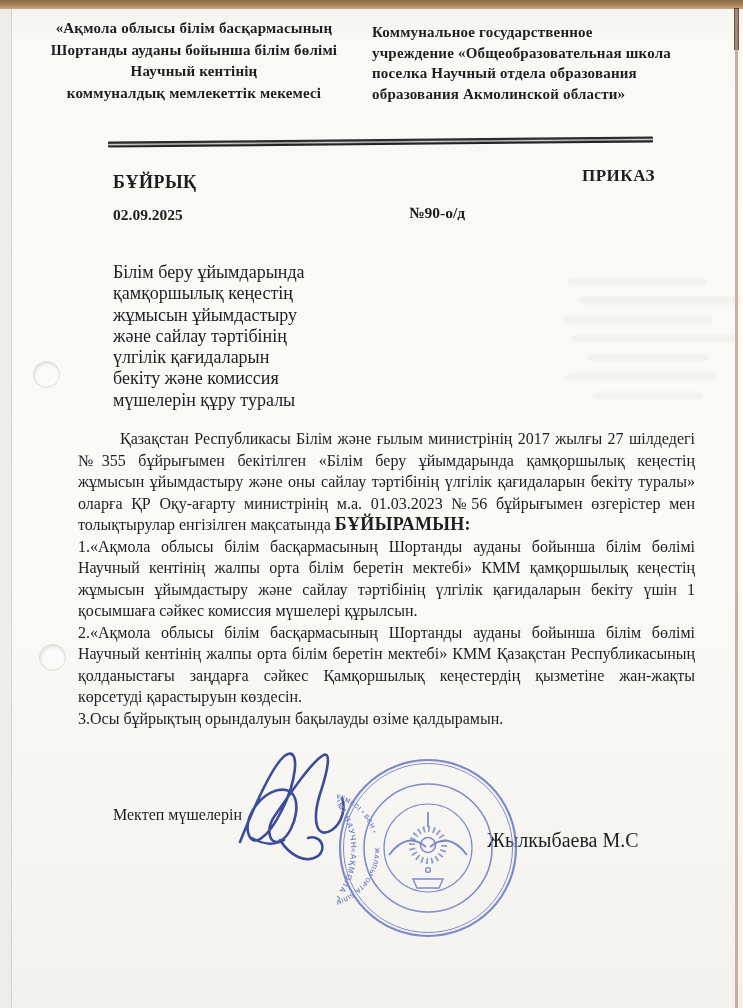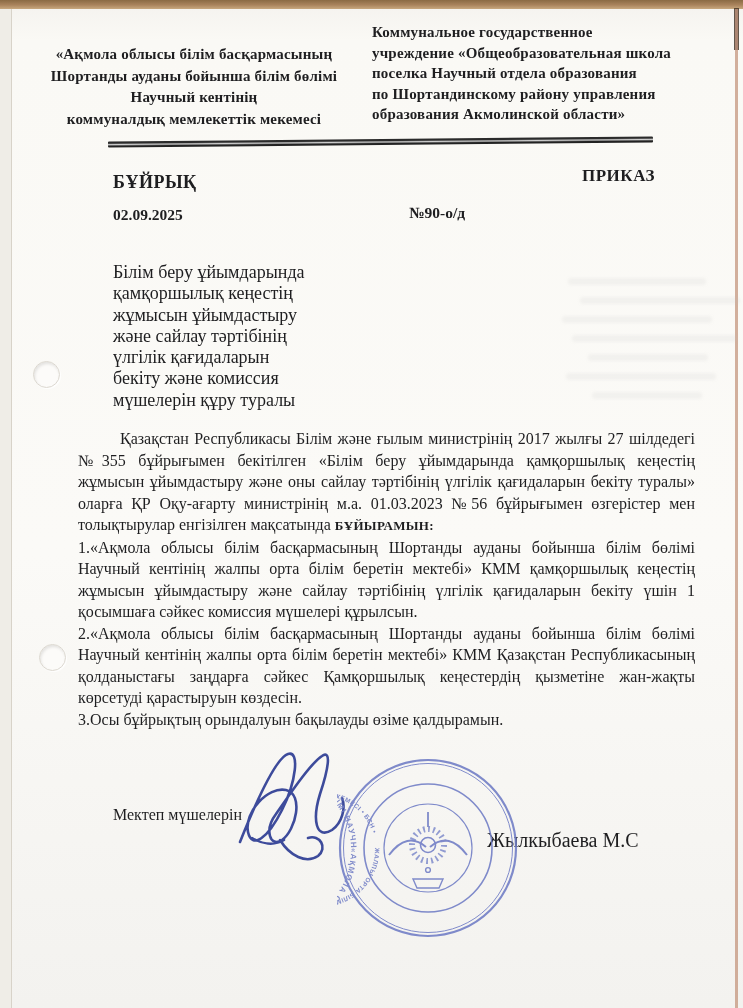--- a/index.html
+++ b/index.html
@@ -22,21 +22,21 @@
   
   .top-strip{position:absolute;left:0;top:0;width:743px;height:9px;
     background:linear-gradient(180deg,#8a6a43,var(--scan-edge) 55%,#c8a87e);}
   .right-dark-notch{position:absolute;right:4px;top:8px;width:5px;height:42px;background:#3c2d20;opacity:.8;}
   .right-edge{position:absolute;right:5px;top:9px;width:3px;height:999px;background:var(--right-line);opacity:.75;}
   .left-col{position:absolute;left:0;top:9px;width:11px;height:999px;background:#efede7;}
   .left-edge{position:absolute;left:11px;top:9px;width:1px;height:999px;background:#d8d3c9;}
 
   
   .letterhead-left{position:absolute;left:28px;top:18px;width:332px;text-align:center;
-    font-weight:bold;font-size:15px;line-height:21.5px;letter-spacing:.2px;margin-top:26px;}
+    font-weight:bold;font-size:15px;line-height:21.5px;letter-spacing:.2px;}
   .letterhead-right{position:absolute;left:372px;top:22px;width:354px;
     font-weight:bold;font-size:15px;line-height:20.5px;letter-spacing:.2px;}
 
   .divider{position:absolute;left:108px;top:139px;width:545px;height:6px;
     background:linear-gradient(180deg,#2b2b2b 0%,#2b2b2b 28%,#cfcfcf 50%,#222 75%,#222 100%);
     transform:rotate(-0.55deg);border-radius:1px;}
 
   .order-kk{position:absolute;left:113px;top:172px;font-weight:bold;font-size:18px;letter-spacing:.5px;}
   .order-ru{position:absolute;left:582px;top:166px;font-weight:bold;font-size:17px;letter-spacing:.5px;}
   .order-date{position:absolute;left:113px;top:206px;font-weight:bold;font-size:15.5px;}
@@ -59,21 +59,21 @@
   .hole{position:absolute;width:27px;height:27px;border-radius:50%;
     background:#fcfbf9;border:1px solid #dcd8d0;
     box-shadow:inset 1px 2px 3px rgba(0,0,0,.10), 1px 1px 1px rgba(255,255,255,.9);}
   .hole.h1{left:33px;top:361px;}
   .hole.h2{left:39px;top:644px;}
 
   .bodytext{position:absolute;left:78px;top:428px;width:617px;
     font-size:16px;line-height:21.5px;text-align:justify;}
   .bodytext p{margin:0;}
   .bodytext .preamble{text-indent:42px;}
-  .bodytext b{font-size:13px;letter-spacing:.3px;}
+  .bodytext b{font-size:18px;letter-spacing:.3px;}
 
   .sig-role{position:absolute;left:113px;top:806px;font-size:16px;}
   .sig-name{position:absolute;left:487px;top:829px;font-size:20px;}
 
   .signature-svg{position:absolute;left:222px;top:742px;width:150px;height:125px;opacity:.92;}
   .stamp-svg{position:absolute;left:337px;top:757px;width:182px;height:182px;opacity:.88;}
   .stamp-svg text{font-family:"Liberation Sans","DejaVu Sans",sans-serif;font-weight:bold;}
 </style>
 </head>
 <body>
@@ -89,21 +89,20 @@
   <div class="letterhead-left">
       <div class="line">«Ақмола облысы білім басқармасының</div>
       <div class="line">Шортанды ауданы бойынша білім бөлімі</div>
       <div class="line">Научный кентінің</div>
       <div class="line">коммуналдық мемлекеттік мекемесі</div>
     </div>
   <div class="letterhead-right">
       <div class="line">Коммунальное государственное</div>
       <div class="line">учреждение «Общеобразовательная школа</div>
       <div class="line">поселка Научный отдела образования</div>
-      <div class="line">по Шортандинскому району управления</div>
       <div class="line">образования Акмолинской области»</div>
     </div>
 
   <div class="divider"></div>
 
   <div class="order-kk">БҰЙРЫҚ</div>
   <div class="order-ru">ПРИКАЗ</div>
   <div class="order-date">02.09.2025</div>
   <div class="order-number">№90-о/д</div>
 

